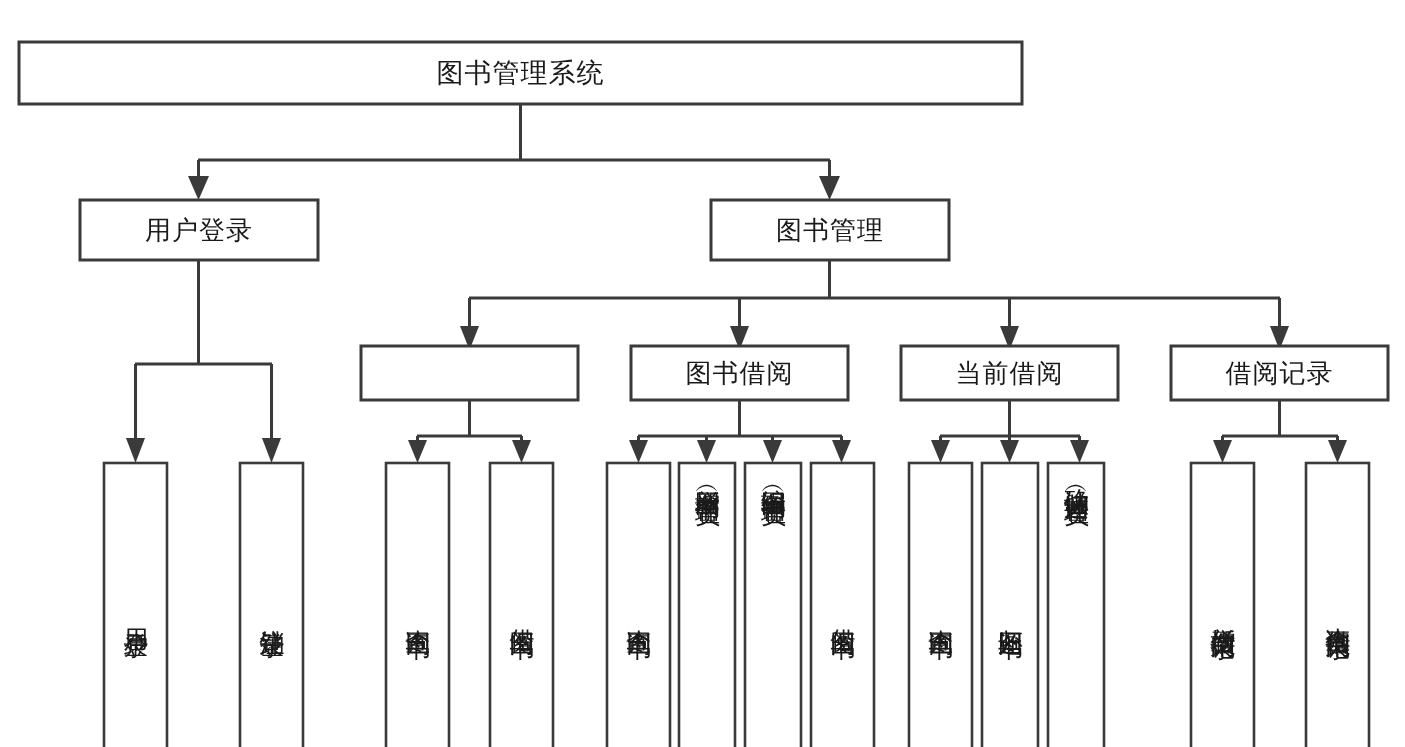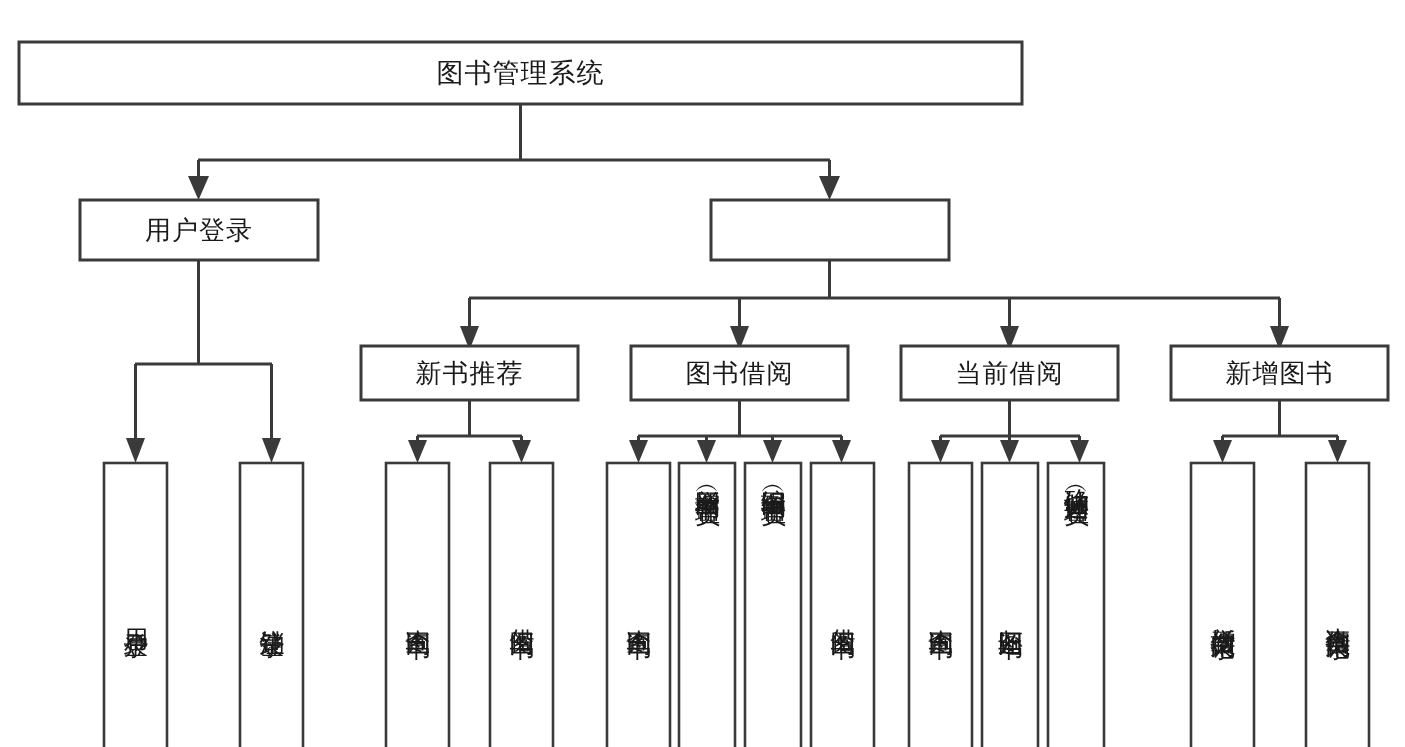--- a/index.html
+++ b/index.html
@@ -205,32 +205,32 @@
     <rect class="node-box-thin" x="1306" y="435" width="63" height="300"></rect>
   </svg>
 
   <div class="hlabel-wrap" style="left:19px; top:14px; width:1003px; height:62px;">
     <span class="title-label-text">图书管理系统</span>
   </div>
 
   <div class="hlabel-wrap" style="left:80px; top:172px; width:238px; height:60px;">
     <span class="hlabel-text">用户登录</span>
   </div>
-
-  <div class="hlabel-wrap" style="left:361px; top:318px; width:217px; height:54px;">
-    <span class="hlabel-text">新书推荐</span>
-  </div>
+  <div class="hlabel-wrap" style="left:711px; top:172px; width:238px; height:60px;">
+    <span class="hlabel-text">图书管理</span>
+  </div>
+
   <div class="hlabel-wrap" style="left:631px; top:318px; width:217px; height:54px;border-radius:26px;">
     <span class="hlabel-text">图书借阅</span>
   </div>
   <div class="hlabel-wrap" style="left:901px; top:318px; width:217px; height:54px;align-items:center;">
     <span class="hlabel-text">当前借阅</span>
   </div>
   <div class="hlabel-wrap" style="left:1171px; top:318px; width:217px; height:54px;">
-    <span class="hlabel-text">新增图书</span>
+    <span class="hlabel-text">借阅记录</span>
   </div>
 
   <div class="vlabel-wrap" style="left:104px; top:435px; width:63px; height:300px;">
     <span class="vlabel-text">用户登录</span>
   </div>
   <div class="vlabel-wrap" style="left:240px; top:435px; width:63px; height:300px;">
     <span class="vlabel-text">注销登录</span>
   </div>
 
   <div class="vlabel-wrap" style="left:386px; top:435px; width:63px; height:300px;">

